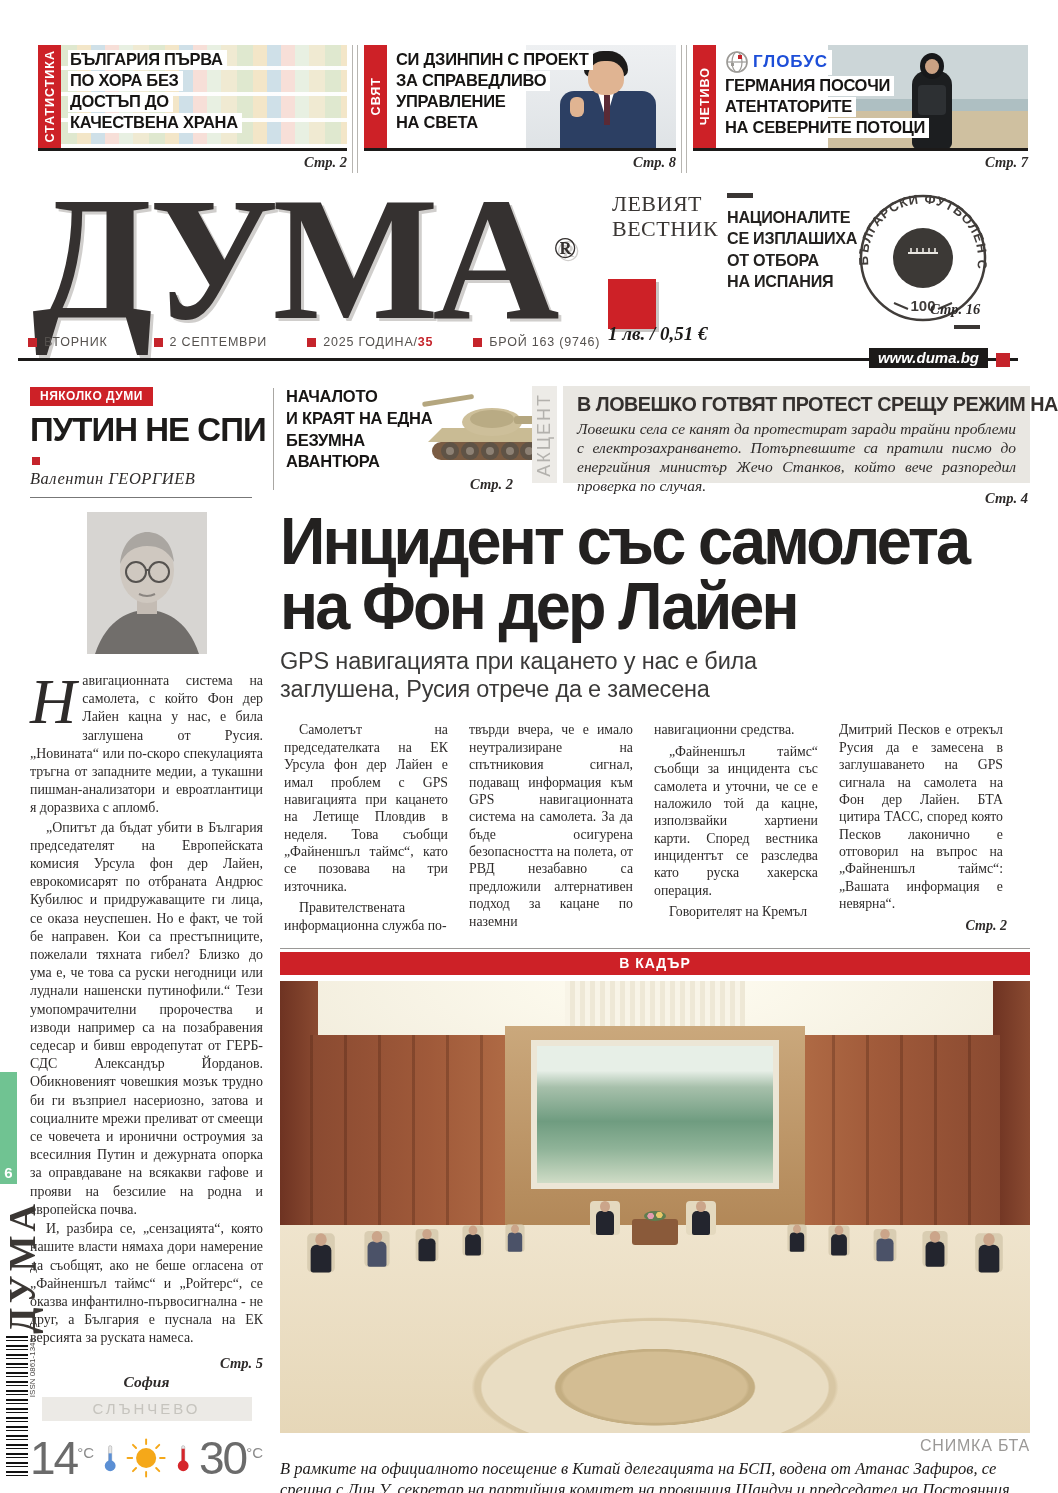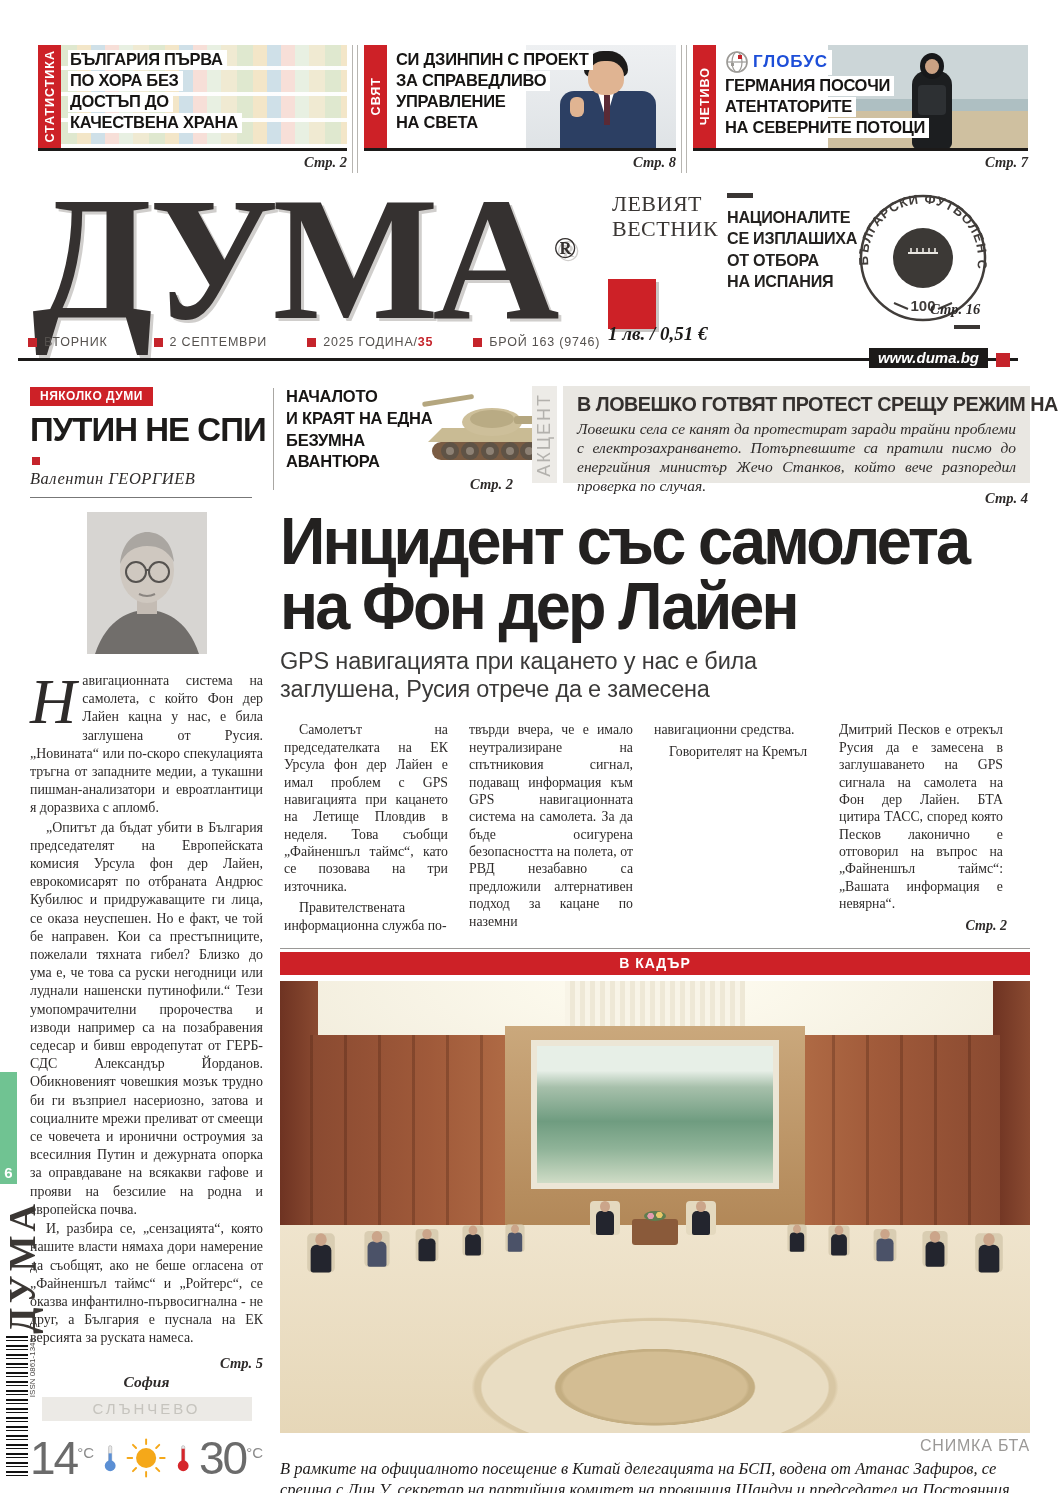--- a/index.html
+++ b/index.html
@@ -354,20 +354,21 @@
     <div class="cols">
       <div class="lcol">
         <p>Самолетът на председателката на ЕК Урсула фон дер Лайен е имал проблем с GPS навигацията при кацането на Летище Пловдив в неделя. Това съобщи „Файненшъл таймс“, като се позовава на три източника.</p>
         <p>Правителствената информационна служба по-</p>
       </div>
       <div class="lcol">
         <p class="cont">твърди вчера, че е имало неутрализиране на спътниковия сигнал, подаващ информация към GPS навигационната система на самолета. За да бъде осигурена безопасността на полета, от РВД незабавно са предложили алтернативен подход за кацане по наземни</p>
       </div>
       <div class="lcol">
         <p class="cont">навигационни средства.</p>
+        <p>„Файненшъл таймс“ съобщи за инцидента със самолета и уточни, че се е наложило той да кацне, използвайки хартиени карти. Според вестника инцидентът се разследва като руска хакерска операция.</p>
         <p>Говорителят на Кремъл</p>
       </div>
       <div class="lcol">
         <p class="cont">Дмитрий Песков е отрекъл Русия да е замесена в заглушаването на GPS сигнала на самолета на Фон дер Лайен. БТА цитира ТАСС, според която Песков лаконично е отговорил на въпрос на „Файненшъл таймс“: „Вашата информация е невярна“.</p>
         <div class="lead-page">Стр. 2</div>
       </div>
     </div>
 
     <div class="hairline"></div>
     <div class="kadar">В КАДЪР</div>

